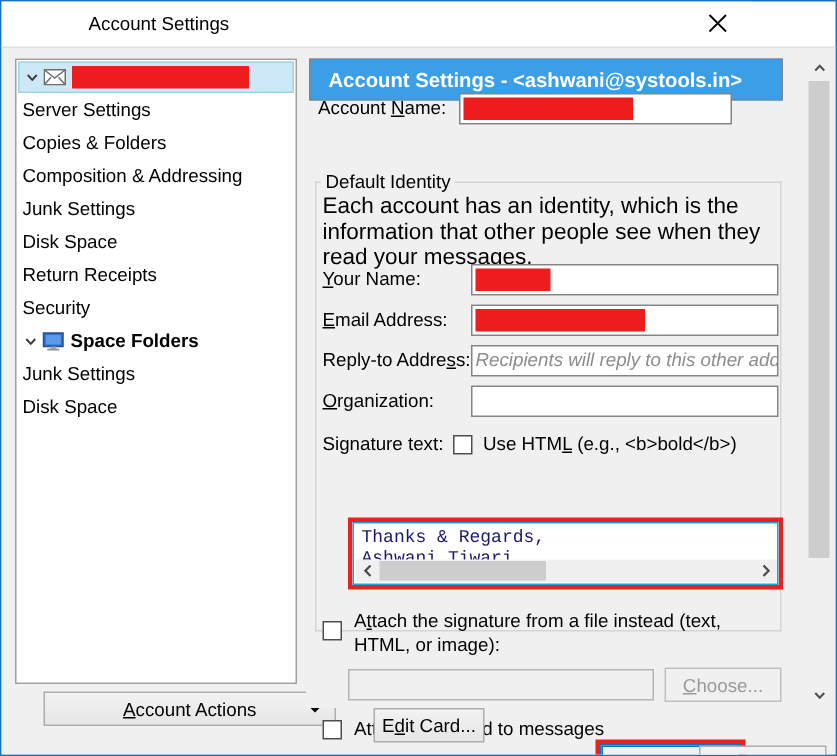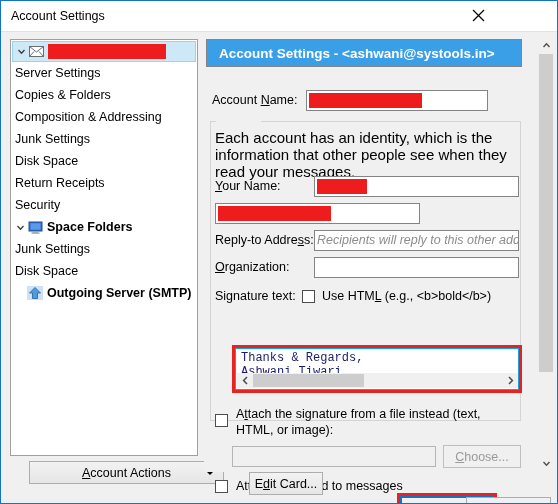--- a/index.html
+++ b/index.html
@@ -13,21 +13,21 @@
     background: #ffffff;
     border: 1px solid #1272c4;
     position: relative;
   }
 
   
   #titlebar {
     position: absolute; left: 0; top: 0;
     width: 500px; height: 30px;
     background: #ffffff;
-    display: flex; align-items: center;
+    display: flex; align-items: center; padding-left: 48px;
   }
   #title-text {
     margin-left: 10px;
     font-size: 12.5px;
     color: #000000;
   }
   #close-btn {
     position: absolute; right: 0; top: 0;
     width: 46px; height: 29px;
     display: flex; align-items: center; justify-content: center;
@@ -387,61 +387,54 @@
       <span>Space Folders</span>
     </div>
 
     <div class="tree-row child">
       <span>Junk Settings</span>
     </div>
     <div class="tree-row child">
       <span>Disk Space</span>
     </div>
 
-    <div class="tree-row bold" style="padding-left:15px;">
-      <span class="t-icon">
-        <svg width="16" height="14" viewBox="0 0 16 14">
-          <rect x="0" y="0" width="16" height="14" fill="#cfe2f5"></rect>
-          <path d="M8 1.5 L13.5 7 L10.5 7 L10.5 12.5 L5.5 12.5 L5.5 7 L2.5 7 Z" fill="#4f9ae0" stroke="#2c6ba8" stroke-width="0.9"></path>
-        </svg>
-      </span>
-      <span>Outgoing Server (SMTP)</span>
-    </div>
   </div>
 
   <div id="account-actions">
     <span class="aa-label"><u>A</u><span id="aa-rest">ccount Actions</span></span>
     <span id="aa-arrow"></span>
   </div>
 
   <div id="content-pane">
 
     <div id="panel-header">Account Settings - &lt;ashwani@systools.in&gt;</div>
 
-    <div class="field-row" style="left:8px; top:52px; width:310px;">
+    <div class="field-row" style="left:8px; top:24px; width:310px;">
       <span class="field-label">Account <u>N</u>ame:</span>
       <div class="textbox" style="margin-left:9px; width:182px;">
         <span class="redact" style="width:113px;height:15px;"></span>
       </div>
     </div>
 
     <div id="identity-group"></div>
     <div id="identity-group-topleft"></div>
     <div id="identity-group-topright"></div>
+    <div id="identity-legend">Default Identity</div>
 
     <div id="identity-desc">Each account has an identity, which is the information that other people see when they read your messages.</div>
 
     <div class="field-row" style="left:11px; top:138px; width:306px;">
       <span class="field-label" style="width:99px;"><u>Y</u>our Name:</span>
       <div class="textbox" style="width:205px;">
         <span class="redact" style="width:50px;height:15px;"></span>
       </div>
     </div>
 
     <div class="field-row" style="left:11px; top:165px; width:306px;">
+      <span class="field-label" style="width:99px;"><u>E</u>mail Address:</span>
       <div class="textbox" style="width:205px;">
         <span class="redact" style="width:113px;height:15px;"></span>
       </div>
     </div>
 
     <div class="field-row" style="left:11px; top:192px; width:306px;">
       <span class="field-label" style="width:99px;">Reply-to Addre<u>s</u>s:</span>
       <div class="textbox" style="width:205px;">
         <span class="placeholder">Recipients will reply to this other addr</span>
       </div>

